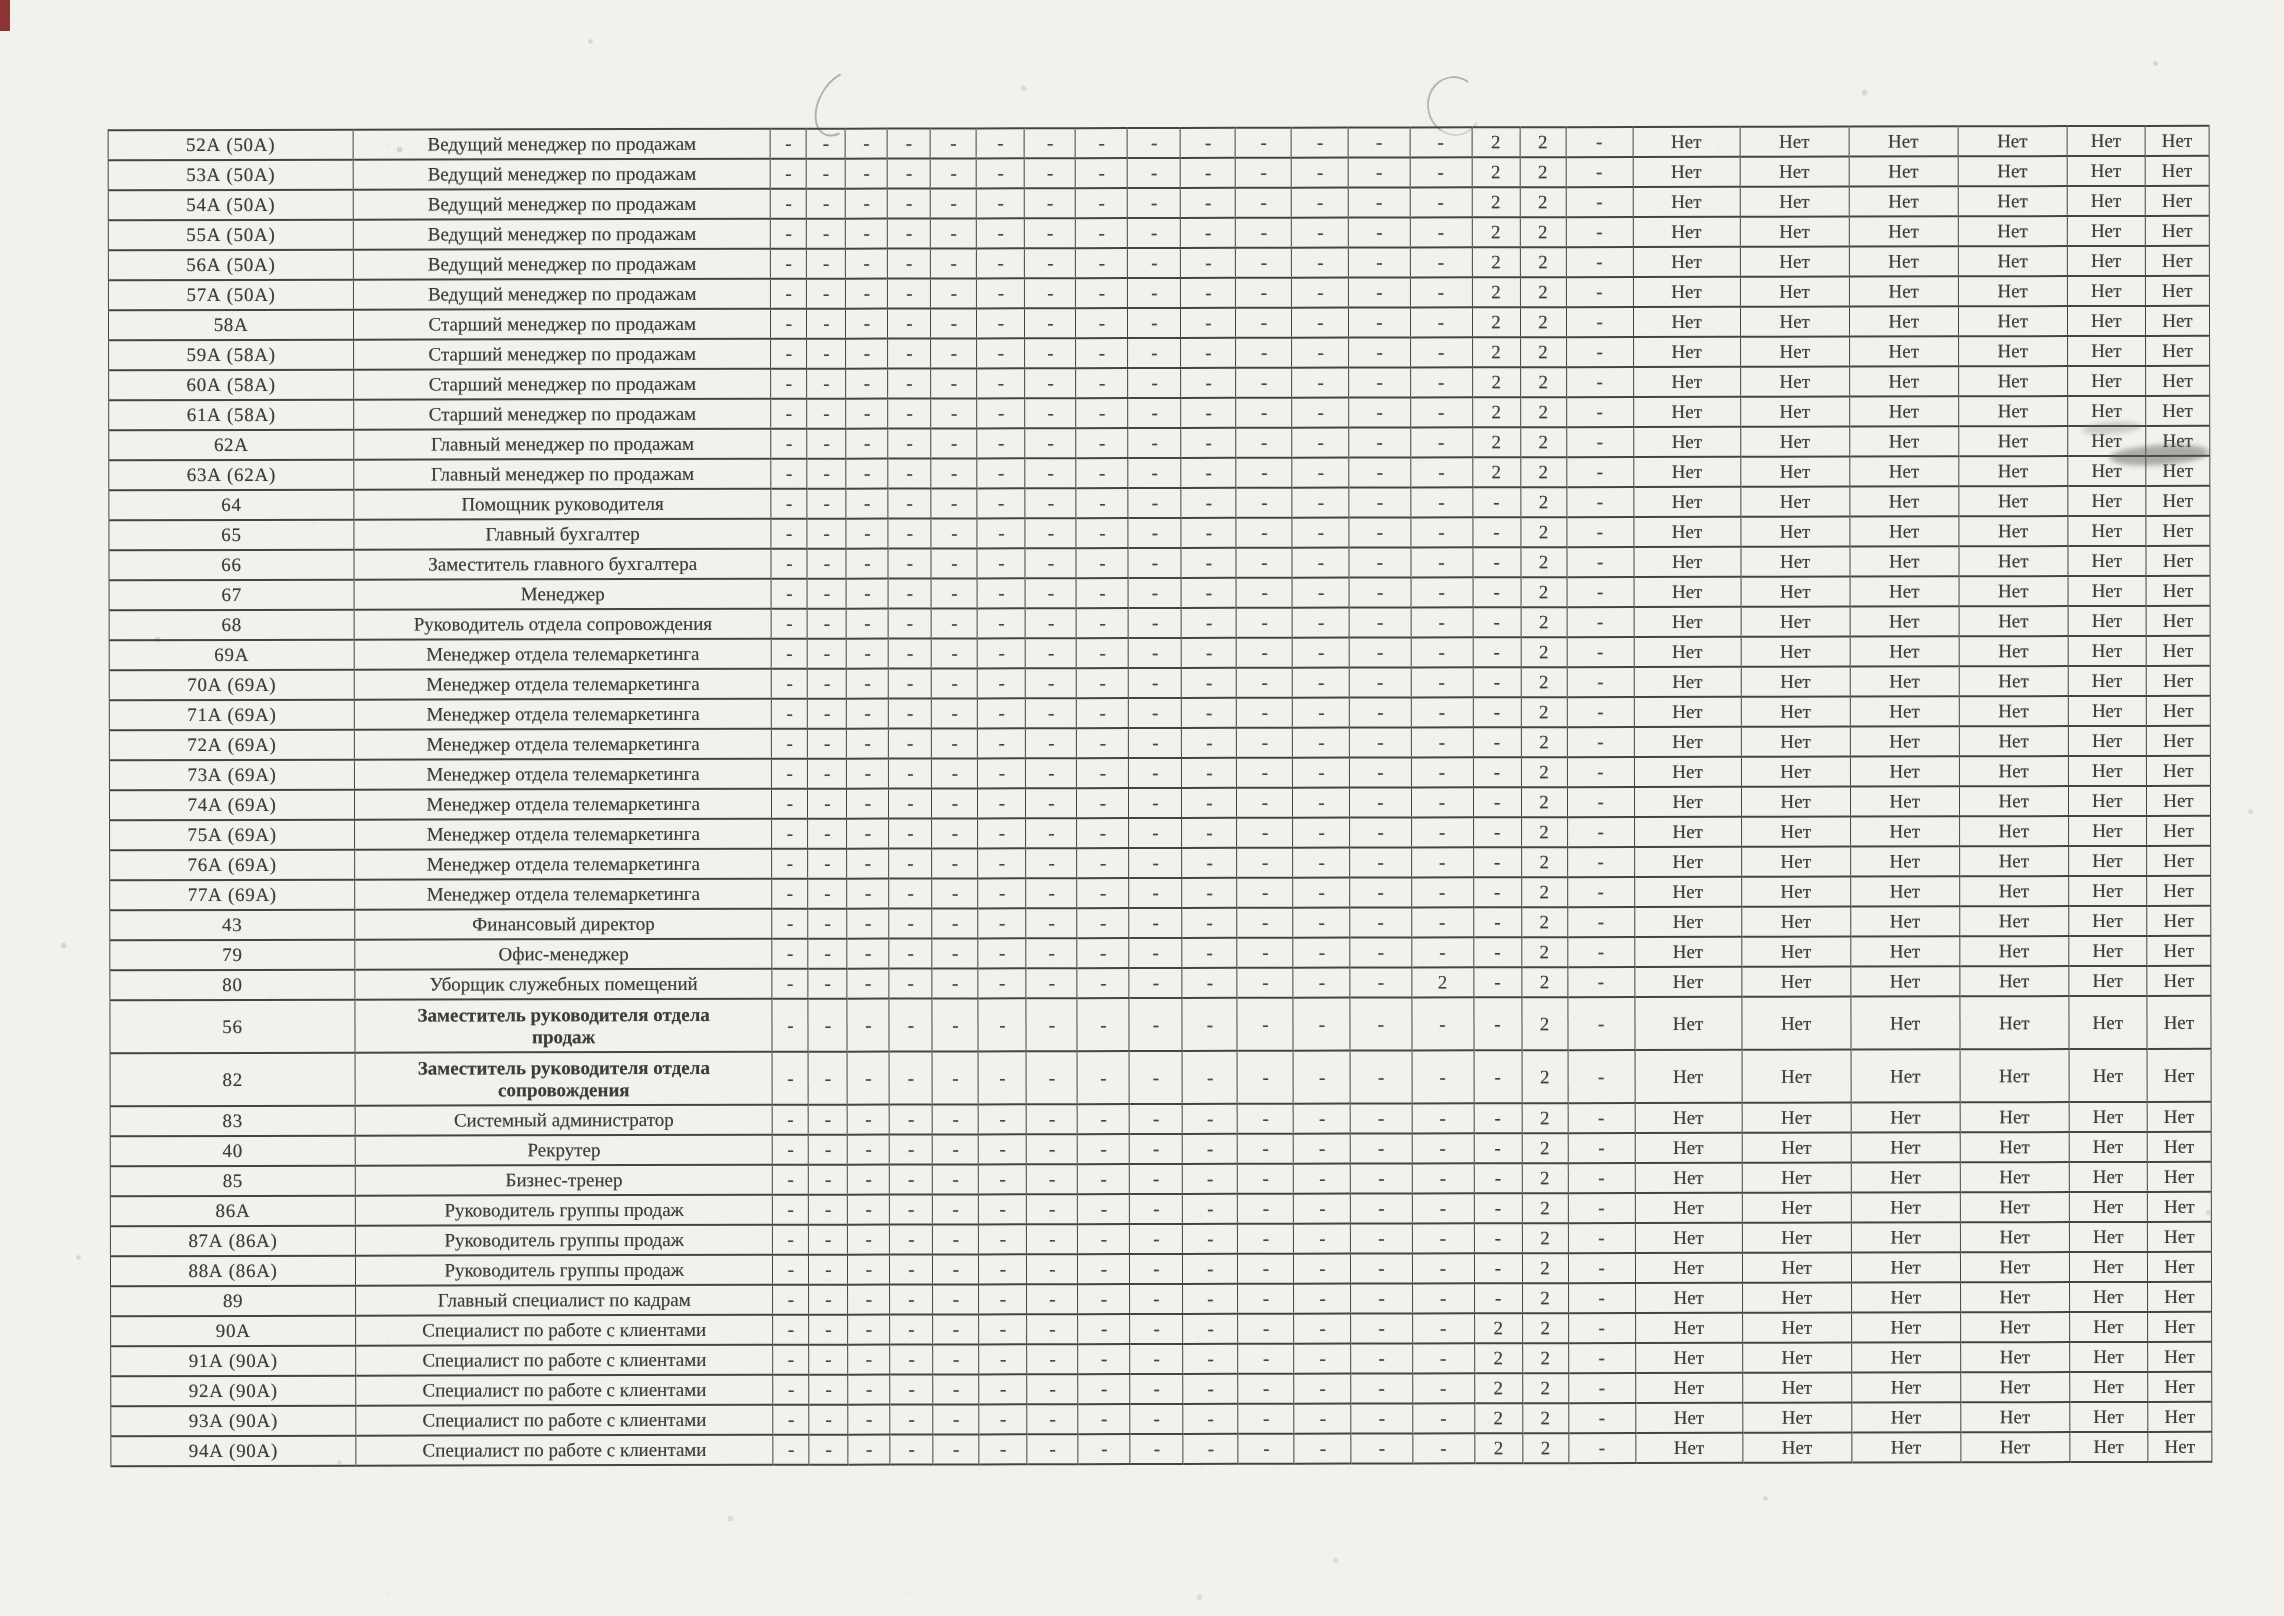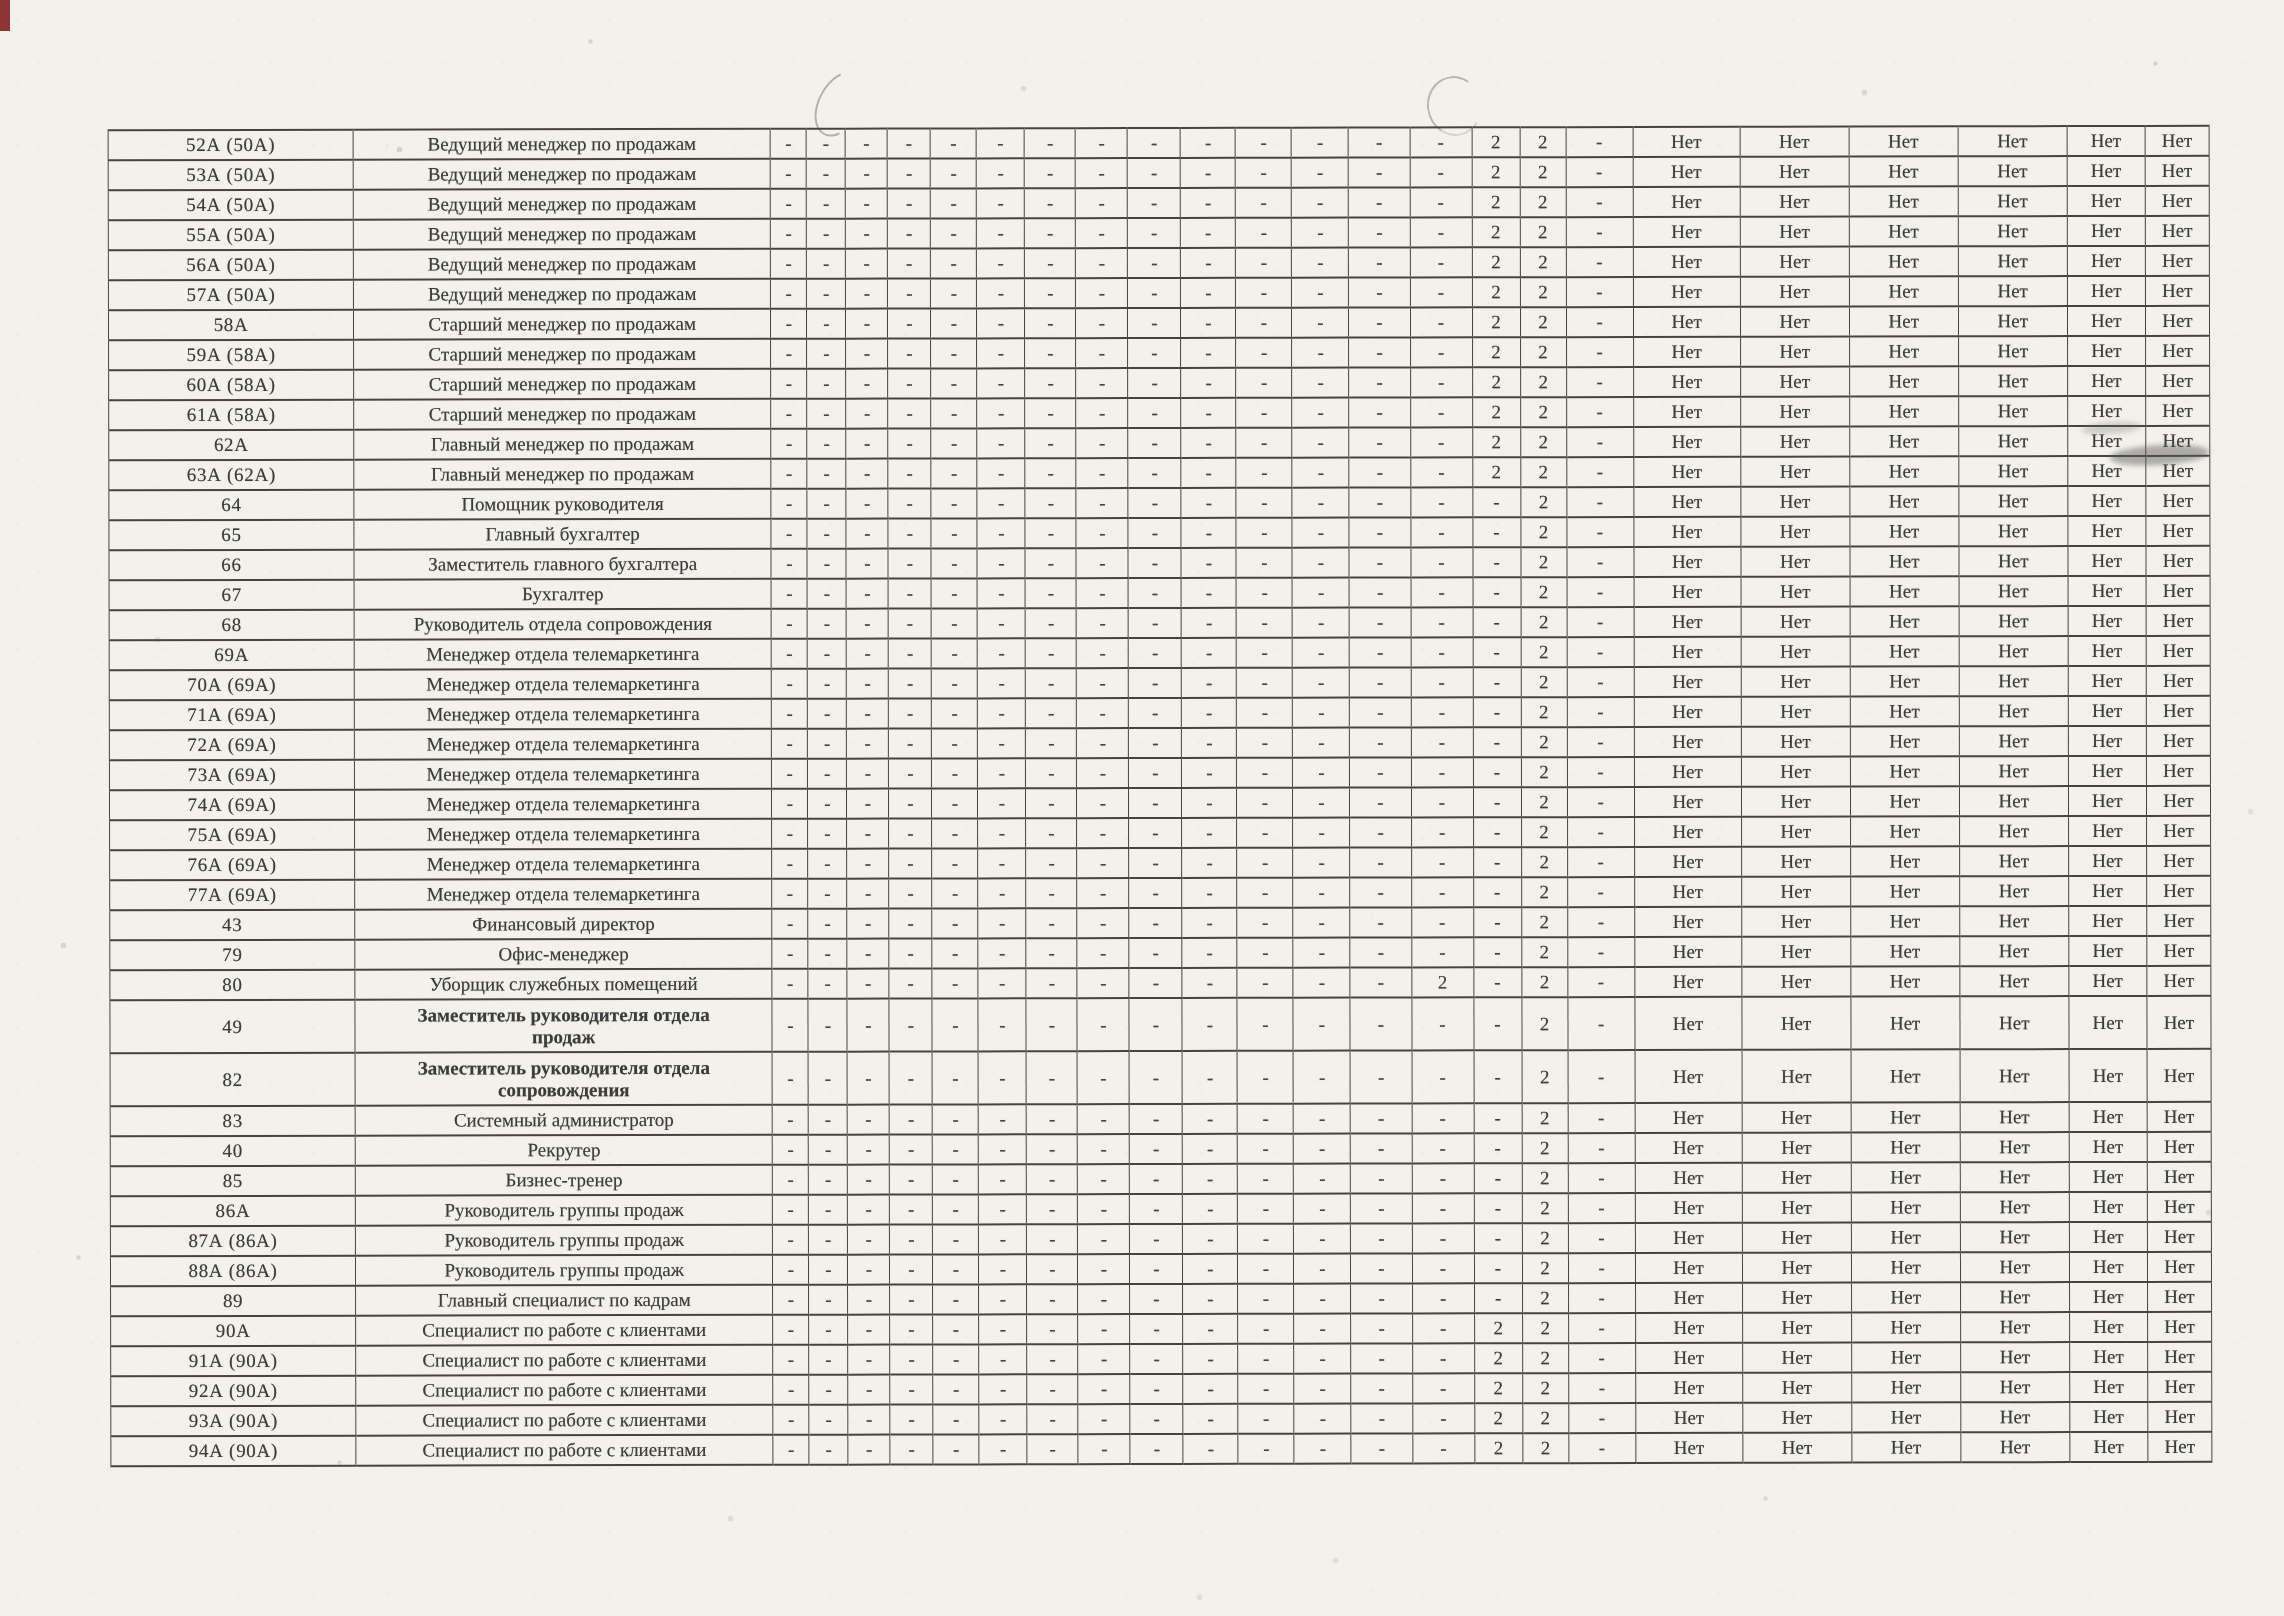--- a/index.html
+++ b/index.html
@@ -532,21 +532,21 @@
           <td class="wide-cell">-</td>
           <td class="net-cell">Нет</td>
           <td class="net-cell">Нет</td>
           <td class="net-cell">Нет</td>
           <td class="net-cell">Нет</td>
           <td class="net-cell">Нет</td>
           <td class="net-cell">Нет</td>
         </tr>
         <tr>
           <td class="id-cell">67</td>
-          <td class="title-cell"><span class="tw">Бухгалтер</span></td>
+          <td class="title-cell"><span class="tw">Менеджер</span></td>
           <td class="dash-cell">-</td>
           <td class="dash-cell">-</td>
           <td class="dash-cell">-</td>
           <td class="dash-cell">-</td>
           <td class="dash-cell">-</td>
           <td class="dash-cell">-</td>
           <td class="dash-cell">-</td>
           <td class="dash-cell">-</td>
           <td class="dash-cell">-</td>
           <td class="dash-cell">-</td>
@@ -909,21 +909,21 @@
           <td class="num-cell">2</td>
           <td class="wide-cell">-</td>
           <td class="net-cell">Нет</td>
           <td class="net-cell">Нет</td>
           <td class="net-cell">Нет</td>
           <td class="net-cell">Нет</td>
           <td class="net-cell">Нет</td>
           <td class="net-cell">Нет</td>
         </tr>
         <tr class="tall">
-          <td class="id-cell">49</td>
+          <td class="id-cell">56</td>
           <td class="title-cell"><span class="tw">Заместитель руководителя отдела продаж</span></td>
           <td class="dash-cell">-</td>
           <td class="dash-cell">-</td>
           <td class="dash-cell">-</td>
           <td class="dash-cell">-</td>
           <td class="dash-cell">-</td>
           <td class="dash-cell">-</td>
           <td class="dash-cell">-</td>
           <td class="dash-cell">-</td>
           <td class="dash-cell">-</td>

